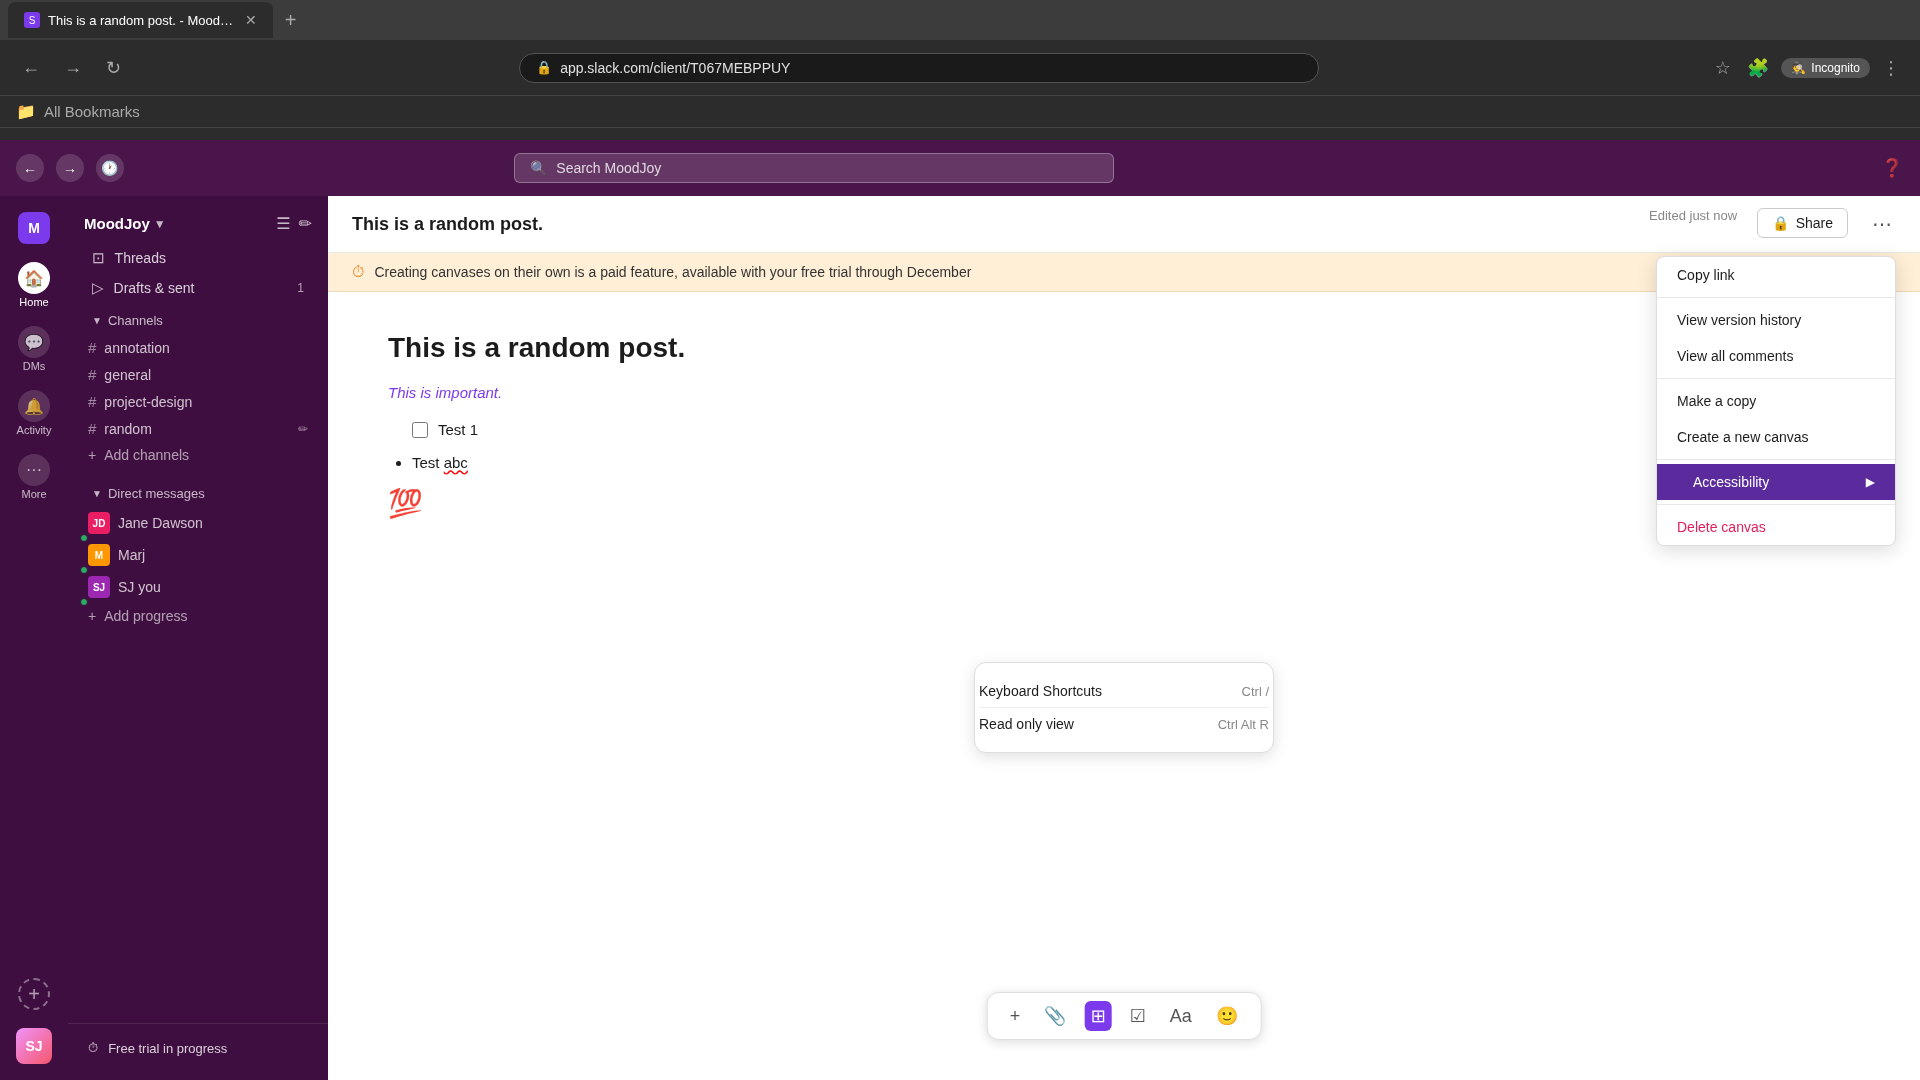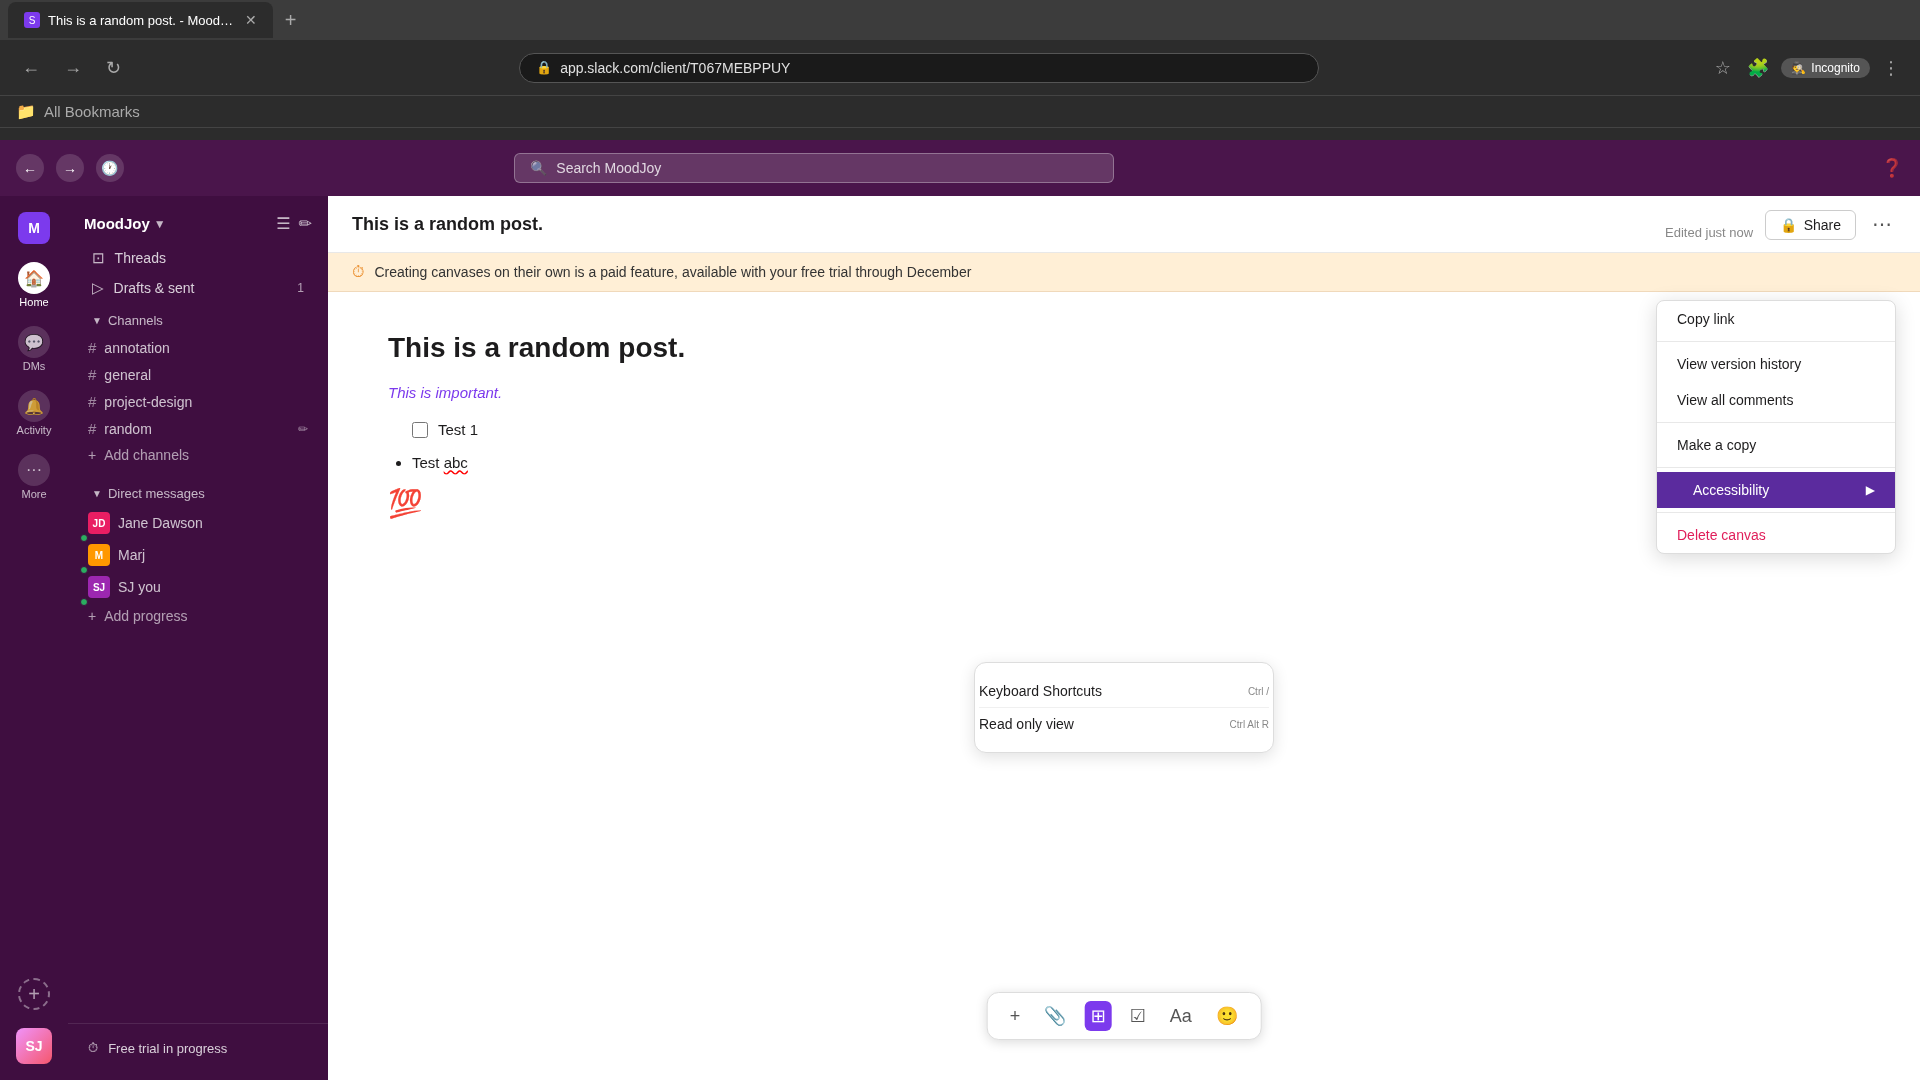--- a/index.html
+++ b/index.html
@@ -64,21 +64,21 @@
     .dm-item { display: flex; align-items: center; gap: 8px; padding: 5px 16px; color: rgba(255,255,255,0.75); cursor: pointer; font-size: 14px; margin: 0 4px; border-radius: 4px; }
     .dm-avatar { width: 22px; height: 22px; border-radius: 4px; display: flex; align-items: center; justify-content: center; font-size: 10px; color: #fff; font-weight: bold; }
     .status-dot { width: 8px; height: 8px; border-radius: 50%; background: #2bad60; margin-left: -8px; margin-bottom: -8px; border: 1.5px solid #3f0e40; }
     .sidebar-bottom { margin-top: auto; padding: 8px; border-top: 1px solid rgba(255,255,255,0.1); }
     .trial-item { display: flex; align-items: center; gap: 10px; padding: 8px 12px; color: rgba(255,255,255,0.8); cursor: pointer; font-size: 13px; border-radius: 4px; }
 
     
     .main-content { flex: 1; background: #fff; display: flex; flex-direction: column; margin-top: 56px; position: relative; }
     .canvas-header { display: flex; align-items: center; padding: 12px 24px; border-bottom: 1px solid #e8e8e8; background: #fff; gap: 12px; }
     .canvas-title { font-size: 18px; font-weight: 600; color: #1d1c1d; flex: 1; }
-    .canvas-header-right { display: flex; align-items: flex-end; gap: 12px; }
+    .canvas-header-right { display: flex; align-items: flex-start; gap: 20px; }
     .edited-label { color: #888; font-size: 13px; }
     .share-btn { display: flex; align-items: center; gap: 6px; background: #fff; border: 1px solid #ccc; border-radius: 6px; padding: 6px 14px; font-size: 14px; color: #1d1c1d; cursor: pointer; font-weight: 500; }
     .more-btn { background: none; border: none; font-size: 20px; cursor: pointer; color: #555; padding: 4px; border-radius: 4px; }
 
     
     .canvas-banner { background: #ffefd6; padding: 10px 24px; display: flex; align-items: center; gap: 10px; font-size: 14px; color: #333; border-bottom: 1px solid #f0d9bb; }
     .banner-icon { color: #e8831a; font-size: 16px; }
 
     
     .canvas-body { flex: 1; padding: 40px 60px; background: #fff; position: relative; overflow-y: auto; }
@@ -94,24 +94,24 @@
 
     
     .canvas-toolbar { position: absolute; bottom: 40px; left: 50%; transform: translateX(-50%); background: #fff; border: 1px solid #ddd; border-radius: 12px; padding: 8px 16px; display: flex; align-items: center; gap: 12px; box-shadow: 0 2px 12px rgba(0,0,0,0.15); }
     .toolbar-btn { background: none; border: none; cursor: pointer; font-size: 18px; color: #555; padding: 4px 6px; border-radius: 6px; display: flex; align-items: center; justify-content: center; }
     .toolbar-btn.active { background: #7c3aed; color: #fff; }
 
     
     .keyboard-popup { position: absolute; left: 50%; top: 370px; transform: translateX(-50%); background: #fff; border: 1px solid #ddd; border-radius: 12px; padding: 12px 4px; box-shadow: 0 4px 16px rgba(0,0,0,0.12); min-width: 300px; z-index: 100; }
     .keyboard-popup-row { display: flex; align-items: center; justify-content: space-between; padding: 8px 0; color: #1d1c1d; font-size: 14px; border-bottom: 1px solid #f0f0f0; }
     .keyboard-popup-row:last-child { border-bottom: none; }
-    .keyboard-shortcut { color: #888; font-size: 10px; }
-
-    
-    .dropdown-menu { position: absolute; right: 24px; top: 60px; background: #fff; border: 1px solid #ddd; border-radius: 8px; box-shadow: 0 4px 20px rgba(0,0,0,0.15); width: 240px; z-index: 200; overflow: hidden; margin-top: 44px; }
+    .keyboard-shortcut { color: #888; font-size: 13px; }
+
+    
+    .dropdown-menu { position: absolute; right: 24px; top: 60px; background: #fff; border: 1px solid #ddd; border-radius: 8px; box-shadow: 0 4px 20px rgba(0,0,0,0.15); width: 240px; z-index: 200; overflow: hidden; }
     .dropdown-item { padding: 10px 20px; font-size: 14px; color: #1d1c1d; cursor: pointer; display: flex; align-items: center; justify-content: space-between; }
     .dropdown-item.active-item { background: #5b2b9e; color: #fff; padding-left: 36px; }
     .dropdown-item.danger { color: #e01e5a; }
     .dropdown-divider { height: 1px; background: #e8e8e8; margin: 4px 0; }
     .dropdown-item .chevron-right { color: inherit; font-size: 12px; }
     .user-avatar-img { width: 36px; height: 36px; border-radius: 8px; background: linear-gradient(135deg, #f093fb, #f5576c); display: flex; align-items: center; justify-content: center; color: #fff; font-size: 14px; font-weight: bold; }
   </style>
 </head>
 <body>
 
@@ -364,20 +364,23 @@
       <div class="dropdown-item">
         <span>View version history</span>
       </div>
       <div class="dropdown-item">
         <span>View all comments</span>
       </div>
       <div class="dropdown-divider"></div>
       <div class="dropdown-item">
         <span>Make a copy</span>
       </div>
+      <div class="dropdown-item">
+        <span>Create a new canvas</span>
+      </div>
       <div class="dropdown-divider"></div>
       <div class="dropdown-item active-item">
         <span>Accessibility</span>
         <span class="chevron-right">▶</span>
       </div>
       <div class="dropdown-divider"></div>
       <div class="dropdown-item danger">
         <span>Delete canvas</span>
       </div>
     </div>

